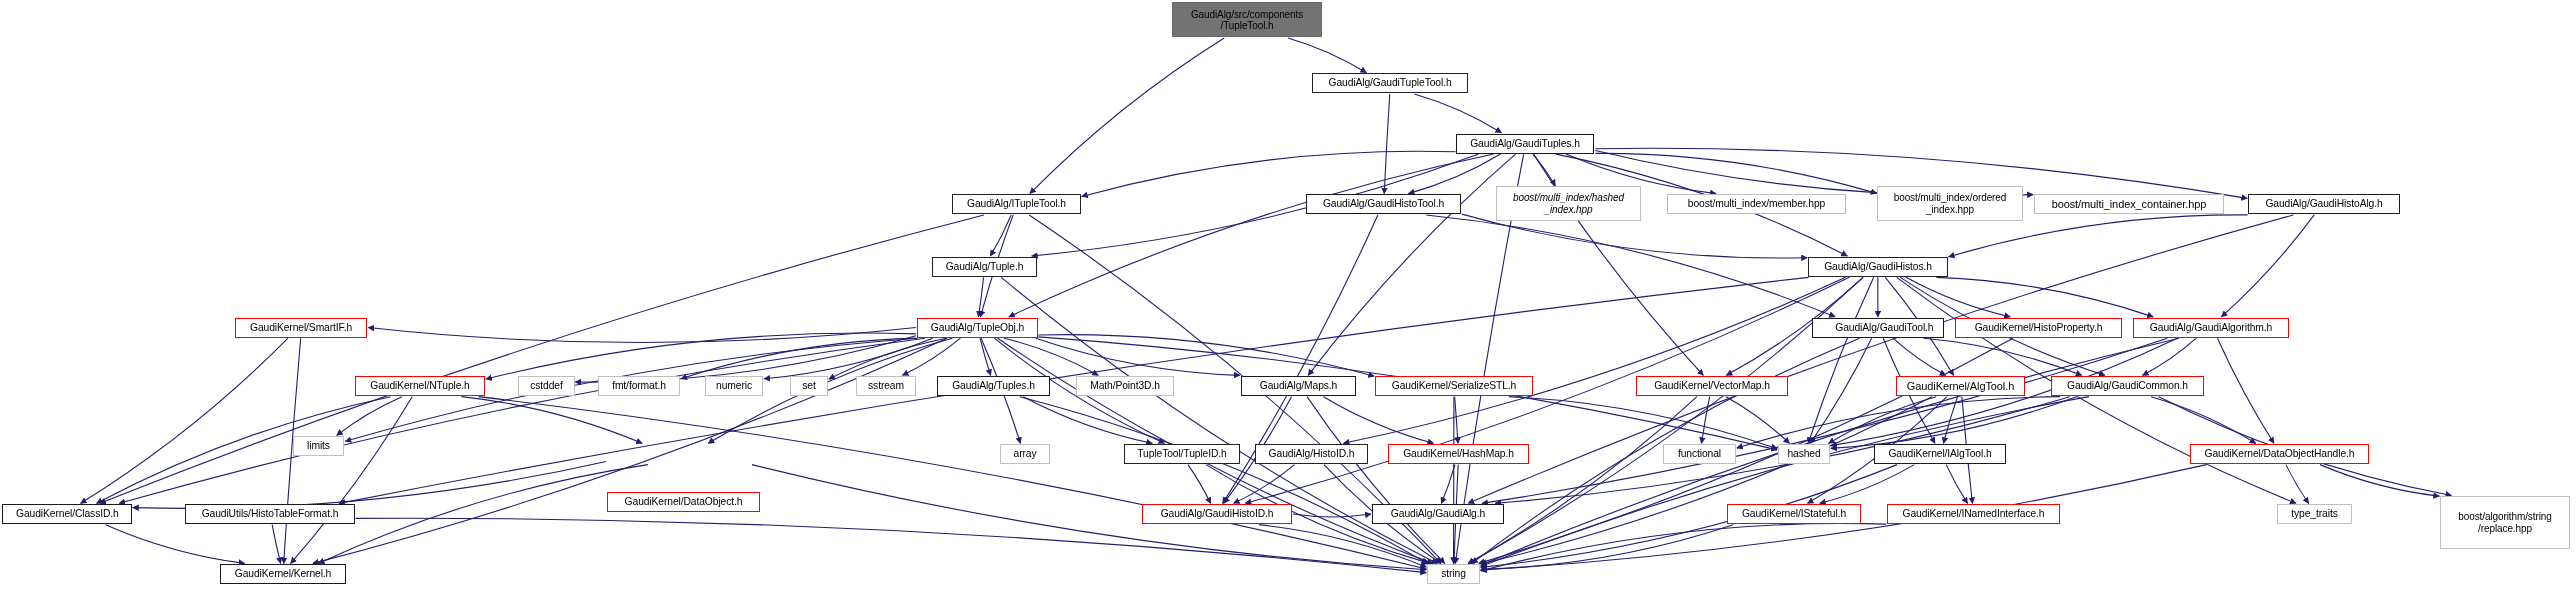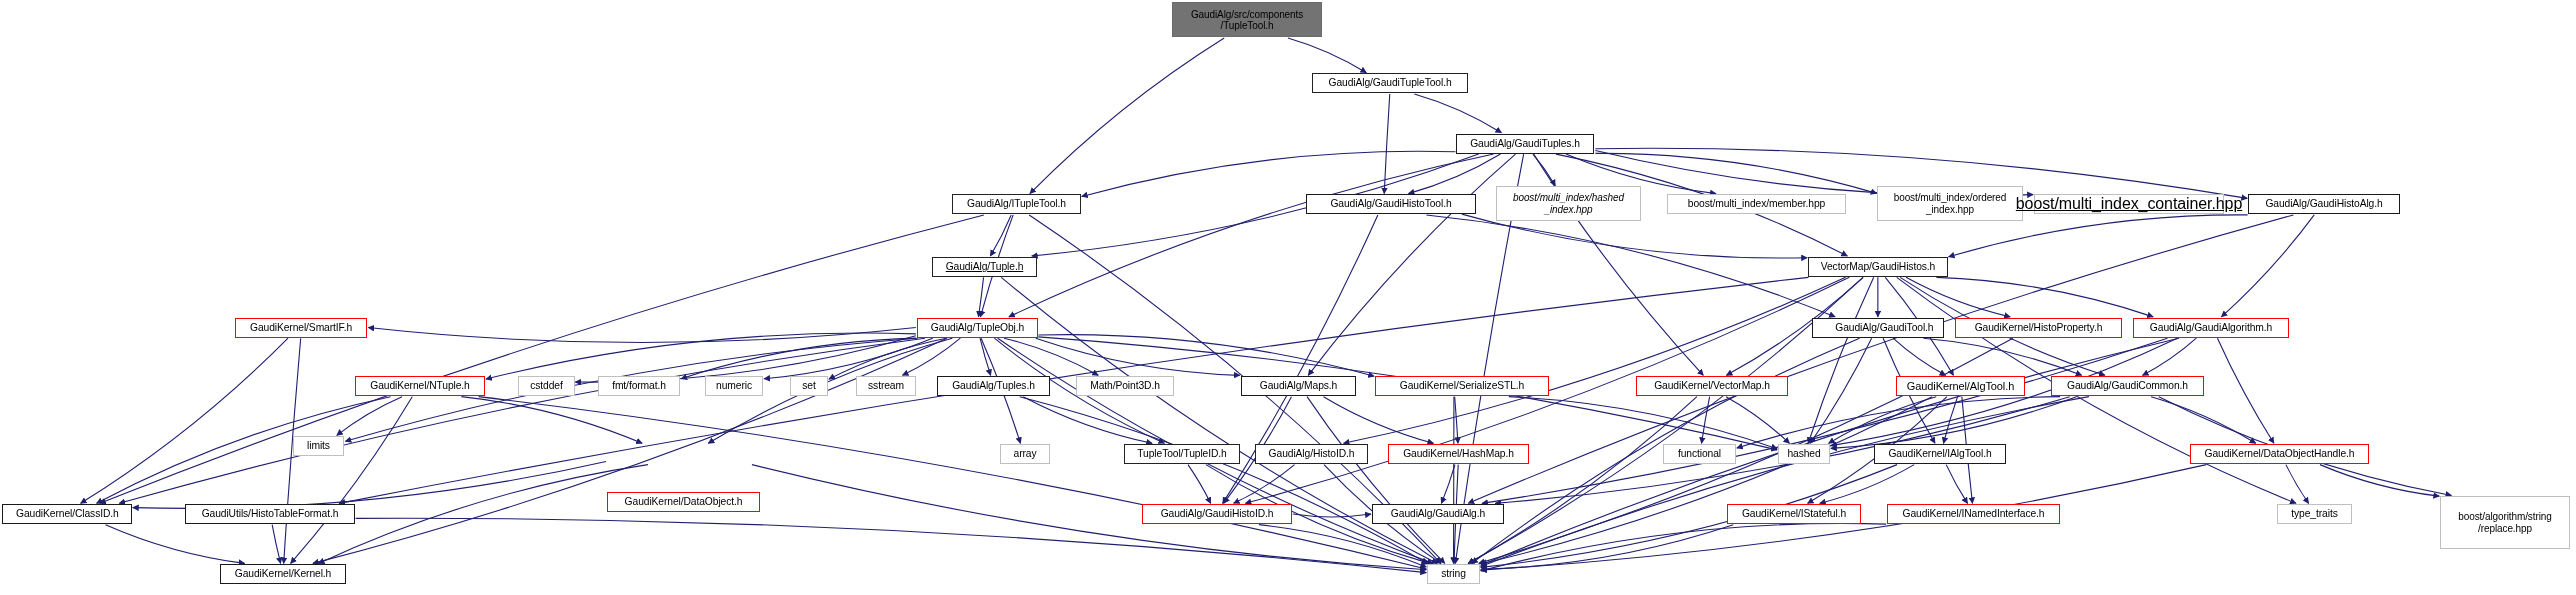--- a/index.html
+++ b/index.html
@@ -168,45 +168,45 @@
         <path d="M 2335.7 351.0 Q 2029.9 492.1 1700.3 561.0" marker-end="url(#ah)"></path>
         <path d="M 2400.4 351.0 Q 2634.3 527.0 2905.6 637.0" marker-end="url(#ah)"></path>
       </g>
   </svg>
   <div id="nodes">
       <div class="node n-root" style="left: 1172px; top: 2.4px; width: 150px; height: 35px; font-size: 10px;">GaudiAlg/src/components
 /TupleTool.h</div>
       <div class="node b-black" style="left: 1312px; top: 73px; width: 156px; height: 20px; font-size: 10.3px;">GaudiAlg/GaudiTupleTool.h</div>
       <div class="node b-bold" style="left: 1456px; top: 134px; width: 138px; height: 20px; font-size: 10.3px;">GaudiAlg/GaudiTuples.h</div>
       <div class="node b-black" style="left: 952px; top: 194px; width: 129px; height: 20px; font-size: 10.3px;">GaudiAlg/ITupleTool.h</div>
-      <div class="node b-bold" style="left: 1306px; top: 194px; width: 170px; height: 20px; font-size: 10.3px;">GaudiAlg/GaudiHistoTool.h</div>
+      <div class="node b-bold" style="left: 1306px; top: 194px; width: 155px; height: 20px; font-size: 10.3px;">GaudiAlg/GaudiHistoTool.h</div>
       <div class="node b-grey" style="left: 1496px; top: 186px; width: 145px; height: 35px; font-size: 10px; font-style: italic;">boost/multi_index/hashed
 _index.hpp</div>
       <div class="node b-grey" style="left: 1667px; top: 194px; width: 179px; height: 20px; font-size: 10.3px;">boost/multi_index/member.hpp</div>
       <div class="node b-grey" style="left: 1877px; top: 186px; width: 146px; height: 35px; font-size: 10px;">boost/multi_index/ordered
 _index.hpp</div>
-      <div class="node b-grey" style="left: 2034px; top: 194px; width: 190px; height: 20px; font-size: 16px; text-decoration: underline;">boost/multi_index_container.hpp</div>
+      <div class="node b-grey" style="left: 2034px; top: 194px; width: 190px; height: 20px; font-size: 11px;">boost/multi_index_container.hpp</div>
       <div class="node b-bold" style="left: 2248px; top: 194px; width: 152px; height: 20px; font-size: 10.3px;">GaudiAlg/GaudiHistoAlg.h</div>
-      <div class="node b-black" style="left: 932px; top: 257px; width: 105px; height: 20px; font-size: 10.3px; text-decoration: underline;">GaudiAlg/Tuple.h</div>
-      <div class="node b-black" style="left: 1808px; top: 257px; width: 140px; height: 20px; font-size: 10.3px;">VectorMap/GaudiHistos.h</div>
+      <div class="node b-black" style="left: 932px; top: 257px; width: 105px; height: 20px; font-size: 10.3px;">GaudiAlg/Tuple.h</div>
+      <div class="node b-black" style="left: 1808px; top: 257px; width: 140px; height: 20px; font-size: 10.3px;">GaudiAlg/GaudiHistos.h</div>
       <div class="node b-red" style="left: 235px; top: 318px; width: 132px; height: 20px; font-size: 10.3px;">GaudiKernel/SmartIF.h</div>
       <div class="node b-red" style="left: 917px; top: 318px; width: 121px; height: 20px; font-size: 10.3px;">GaudiAlg/TupleObj.h</div>
       <div class="node b-bold" style="left: 1812px; top: 318px; width: 132px; height: 20px; font-size: 10.3px; padding-left: 16px;">GaudiAlg/GaudiTool.h</div>
       <div class="node b-red" style="left: 1955px; top: 318px; width: 167px; height: 20px; font-size: 10.3px;">GaudiKernel/HistoProperty.h</div>
       <div class="node b-red" style="left: 2133px; top: 318px; width: 156px; height: 20px; font-size: 10.3px;">GaudiAlg/GaudiAlgorithm.h</div>
       <div class="node b-red" style="left: 355px; top: 376px; width: 130px; height: 20px; font-size: 10.3px;">GaudiKernel/NTuple.h</div>
       <div class="node b-grey" style="left: 518px; top: 376px; width: 57px; height: 20px; font-size: 10.3px;">cstddef</div>
       <div class="node b-grey" style="left: 598px; top: 376px; width: 82px; height: 20px; font-size: 10.3px;">fmt/format.h</div>
       <div class="node b-grey" style="left: 705px; top: 376px; width: 58px; height: 20px; font-size: 10.3px;">numeric</div>
       <div class="node b-grey" style="left: 790px; top: 376px; width: 38px; height: 20px; font-size: 10.3px;">set</div>
       <div class="node b-grey" style="left: 856px; top: 376px; width: 60px; height: 20px; font-size: 10.3px;">sstream</div>
       <div class="node b-bold" style="left: 937px; top: 376px; width: 113px; height: 20px; font-size: 10.3px;">GaudiAlg/Tuples.h</div>
       <div class="node b-grey" style="left: 1076px; top: 376px; width: 98px; height: 20px; font-size: 10.3px;">Math/Point3D.h</div>
       <div class="node b-bold" style="left: 1241px; top: 376px; width: 115px; height: 20px; font-size: 10.3px;">GaudiAlg/Maps.h</div>
-      <div class="node b-red" style="left: 1375px; top: 376px; width: 174px; height: 20px; font-size: 10.3px; text-align: right;">GaudiKernel/SerializeSTL.h</div>
+      <div class="node b-red" style="left: 1375px; top: 376px; width: 158px; height: 20px; font-size: 10.3px; text-align: right;">GaudiKernel/SerializeSTL.h</div>
       <div class="node b-red" style="left: 1636px; top: 376px; width: 152px; height: 20px; font-size: 10.3px;">GaudiKernel/VectorMap.h</div>
       <div class="node b-red" style="left: 1896px; top: 376px; width: 129px; height: 20px; font-size: 11px;">GaudiKernel/AlgTool.h</div>
       <div class="node b-red" style="left: 2051px; top: 376px; width: 153px; height: 20px; font-size: 10.3px;">GaudiAlg/GaudiCommon.h</div>
       <div class="node b-grey" style="left: 293px; top: 436px; width: 51px; height: 20px; font-size: 10.3px;">limits</div>
       <div class="node b-red" style="left: 607px; top: 444px; width: 153px; height: 20px; font-size: 10.3px; margin-top: 48px;">GaudiKernel/DataObject.h</div>
       <div class="node b-grey" style="left: 1000px; top: 444px; width: 50px; height: 20px; font-size: 10.3px;">array</div>
       <div class="node b-black" style="left: 1124px; top: 444px; width: 116px; height: 20px; font-size: 10.3px;">TupleTool/TupleID.h</div>
       <div class="node b-black" style="left: 1255px; top: 444px; width: 113px; height: 20px; font-size: 10.3px;">GaudiAlg/HistoID.h</div>
       <div class="node b-red" style="left: 1388px; top: 444px; width: 141px; height: 20px; font-size: 10.3px;">GaudiKernel/HashMap.h</div>
       <div class="node b-grey" style="left: 1663px; top: 444px; width: 73px; height: 20px; font-size: 10.3px;">functional</div>

